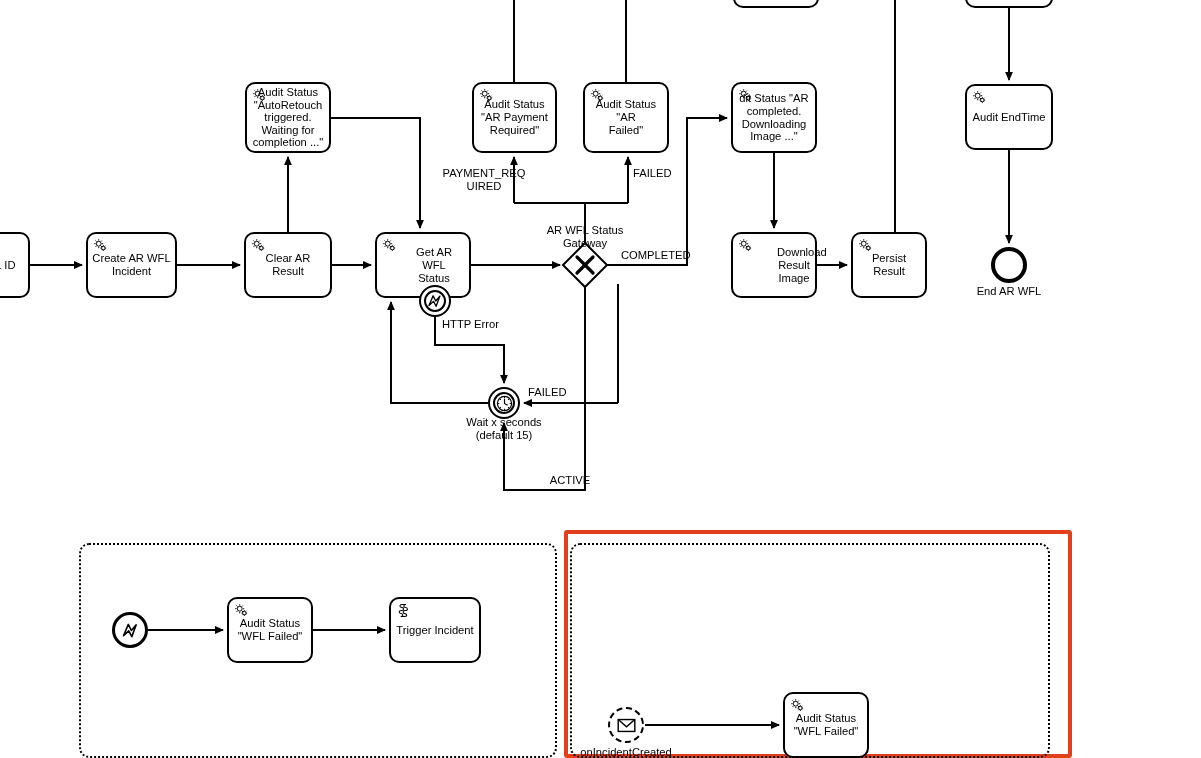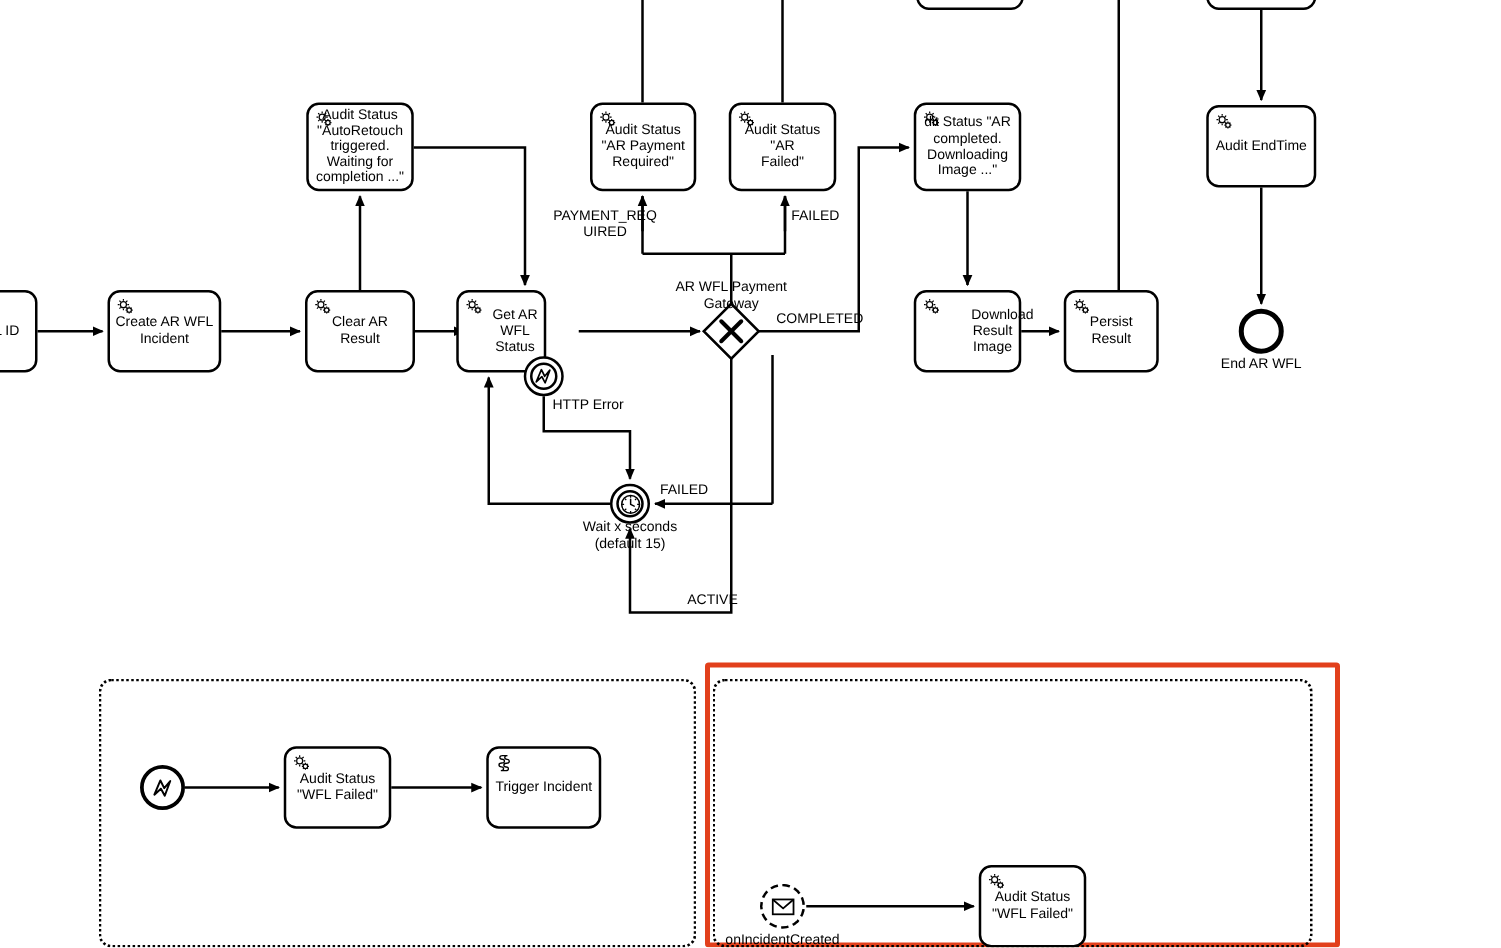--- a/index.html
+++ b/index.html
@@ -202,21 +202,21 @@
                  M5.0 5.0l1.45 1.45 M12.55 12.55L14.0 14.0
                  M14.0 5.0l-1.45 1.45 M6.45 12.55L5.0 14.0"></path>
         <circle cx="16.0" cy="15.6" r="2.5"></circle>
         <path d="M16 11.6v1.4 M16 18.2v1.4 M12 15.6h1.4 M18.6 15.6H20
                  M13.2 12.8l1 1 M17.8 17.4l1 1 M18.8 12.8l-1 1 M14.2 17.4l-1 1"></path>
       </g>
     </svg>
     <span class="label">Clear AR Result</span>
   </div>
 
-  <div class="task" style="left:365px; top:232px; width:72px; height:66px;padding-left:26px;">
+  <div class="task" style="left:375px; top:232px; width:96px; height:66px;padding-left:26px;">
     <svg class="task-icon" viewBox="0 0 24 24" xmlns="http://www.w3.org/2000/svg">
       <g fill="none" stroke="#000" stroke-width="1.35">
         <circle cx="9.5" cy="9.5" r="3.4"></circle>
         <path d="M9.5 3.1v2.0 M9.5 13.9v2.0 M3.1 9.5h2.0 M13.9 9.5h2.0
                  M5.0 5.0l1.45 1.45 M12.55 12.55L14.0 14.0
                  M14.0 5.0l-1.45 1.45 M6.45 12.55L5.0 14.0"></path>
         <circle cx="16.0" cy="15.6" r="2.5"></circle>
         <path d="M16 11.6v1.4 M16 18.2v1.4 M12 15.6h1.4 M18.6 15.6H20
                  M13.2 12.8l1 1 M17.8 17.4l1 1 M18.8 12.8l-1 1 M14.2 17.4l-1 1"></path>
       </g>
@@ -341,21 +341,21 @@
     <span class="label">Audit EndTime</span>
   </div>
 
   <svg class="gateway" style="left:560px; top:240px;" width="50" height="50" viewBox="0 0 50 50" xmlns="http://www.w3.org/2000/svg">
     <polygon points="25,3 47,25 25,47 3,25" fill="#fff" stroke="#000" stroke-width="2"></polygon>
     <g stroke="#000" stroke-width="3.2" stroke-linecap="round">
       <line x1="17" y1="17" x2="33" y2="33"></line>
       <line x1="33" y1="17" x2="17" y2="33"></line>
     </g>
   </svg>
-  <div class="edge-label" style="left:505px; top:224px; width:160px;">AR WFL Payment
+  <div class="edge-label" style="left:505px; top:224px; width:160px;">AR WFL Status
 Gateway</div>
 
   <div class="event ev-thin" style="left:419px; top:285px; width:32px; height:32px;">
     <div class="ev-inner-ring"></div>
     <div class="ev-glyph">
       <svg width="18" height="18" viewBox="0 0 24 24" xmlns="http://www.w3.org/2000/svg">
         <path d="M4 18 L9.5 5 L13 12 L18.5 5.5 L13.5 19 L10 12.5 Z" fill="none" stroke="#000" stroke-width="1.8" stroke-linejoin="round"></path>
       </svg>
     </div>
   </div>

